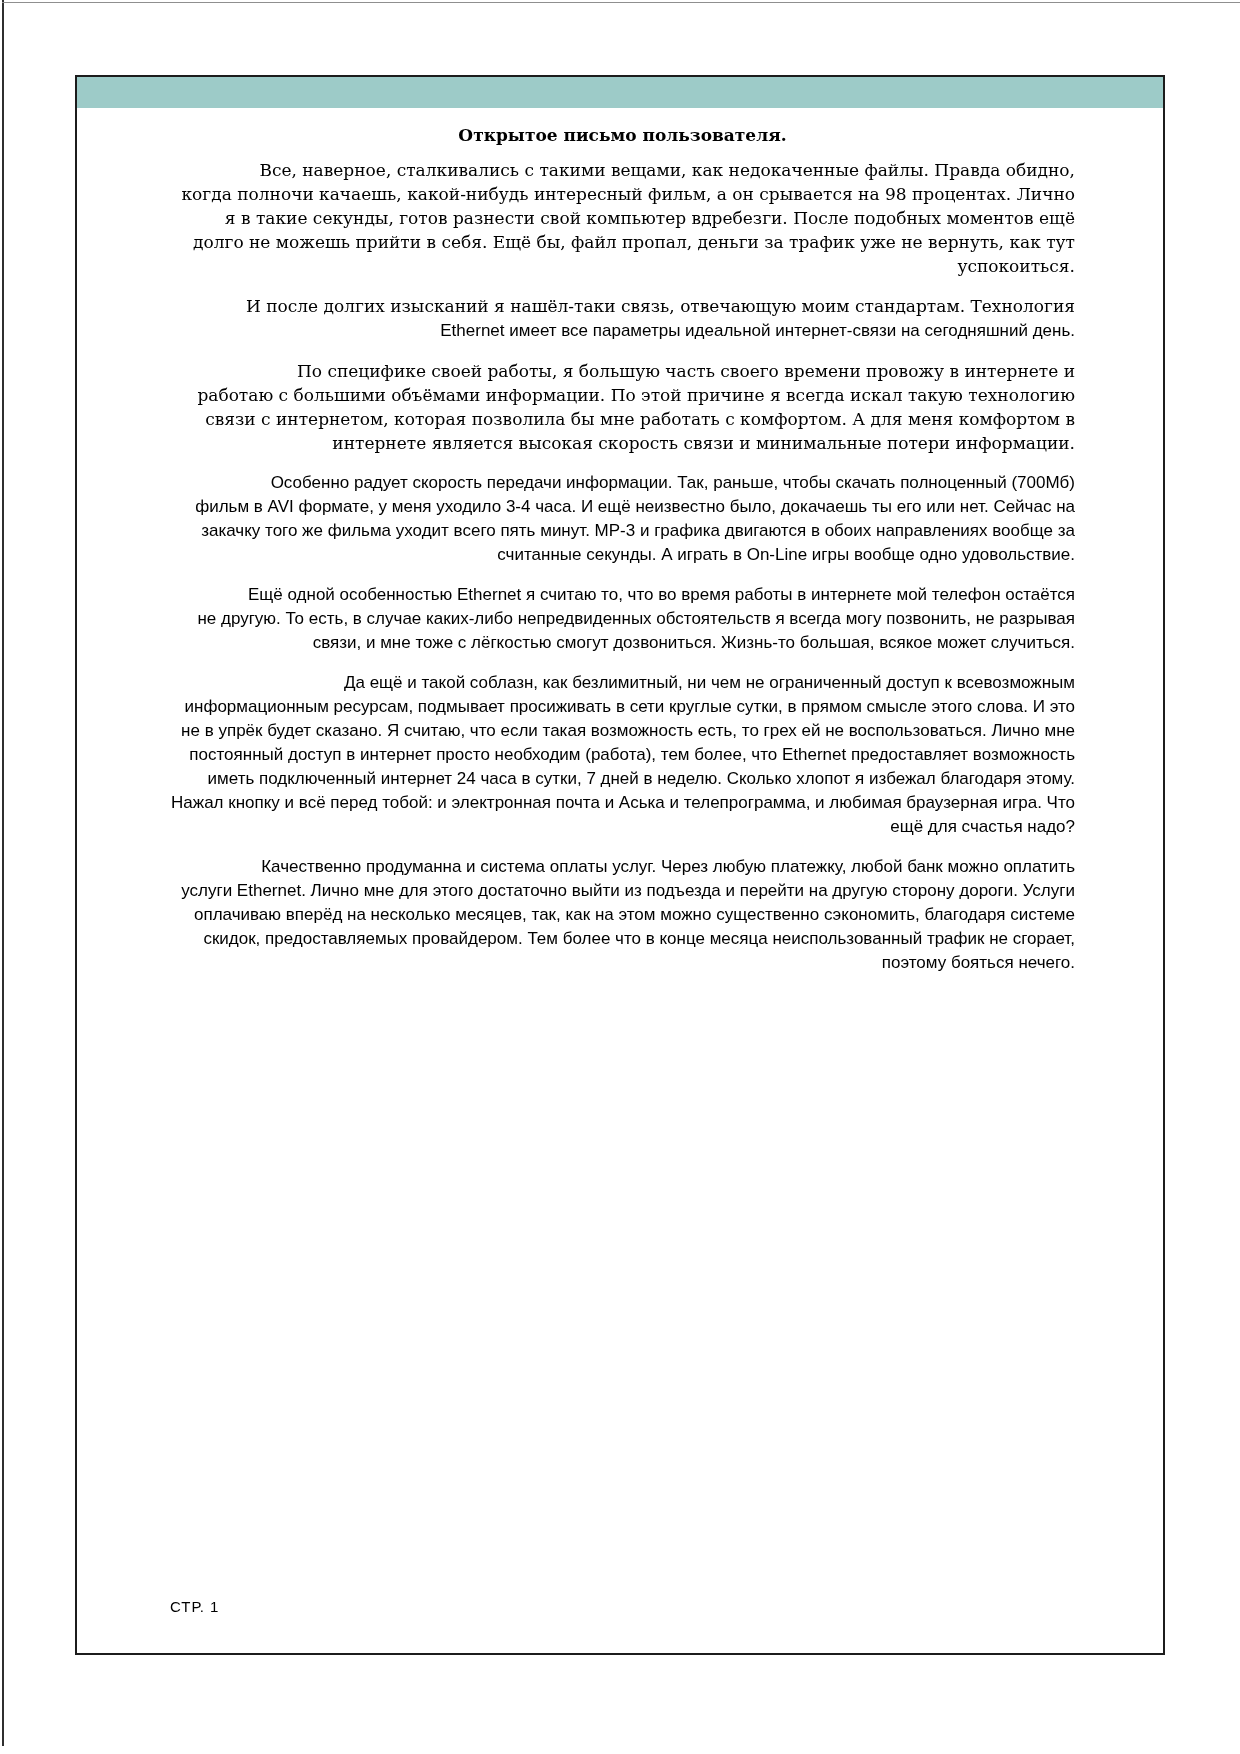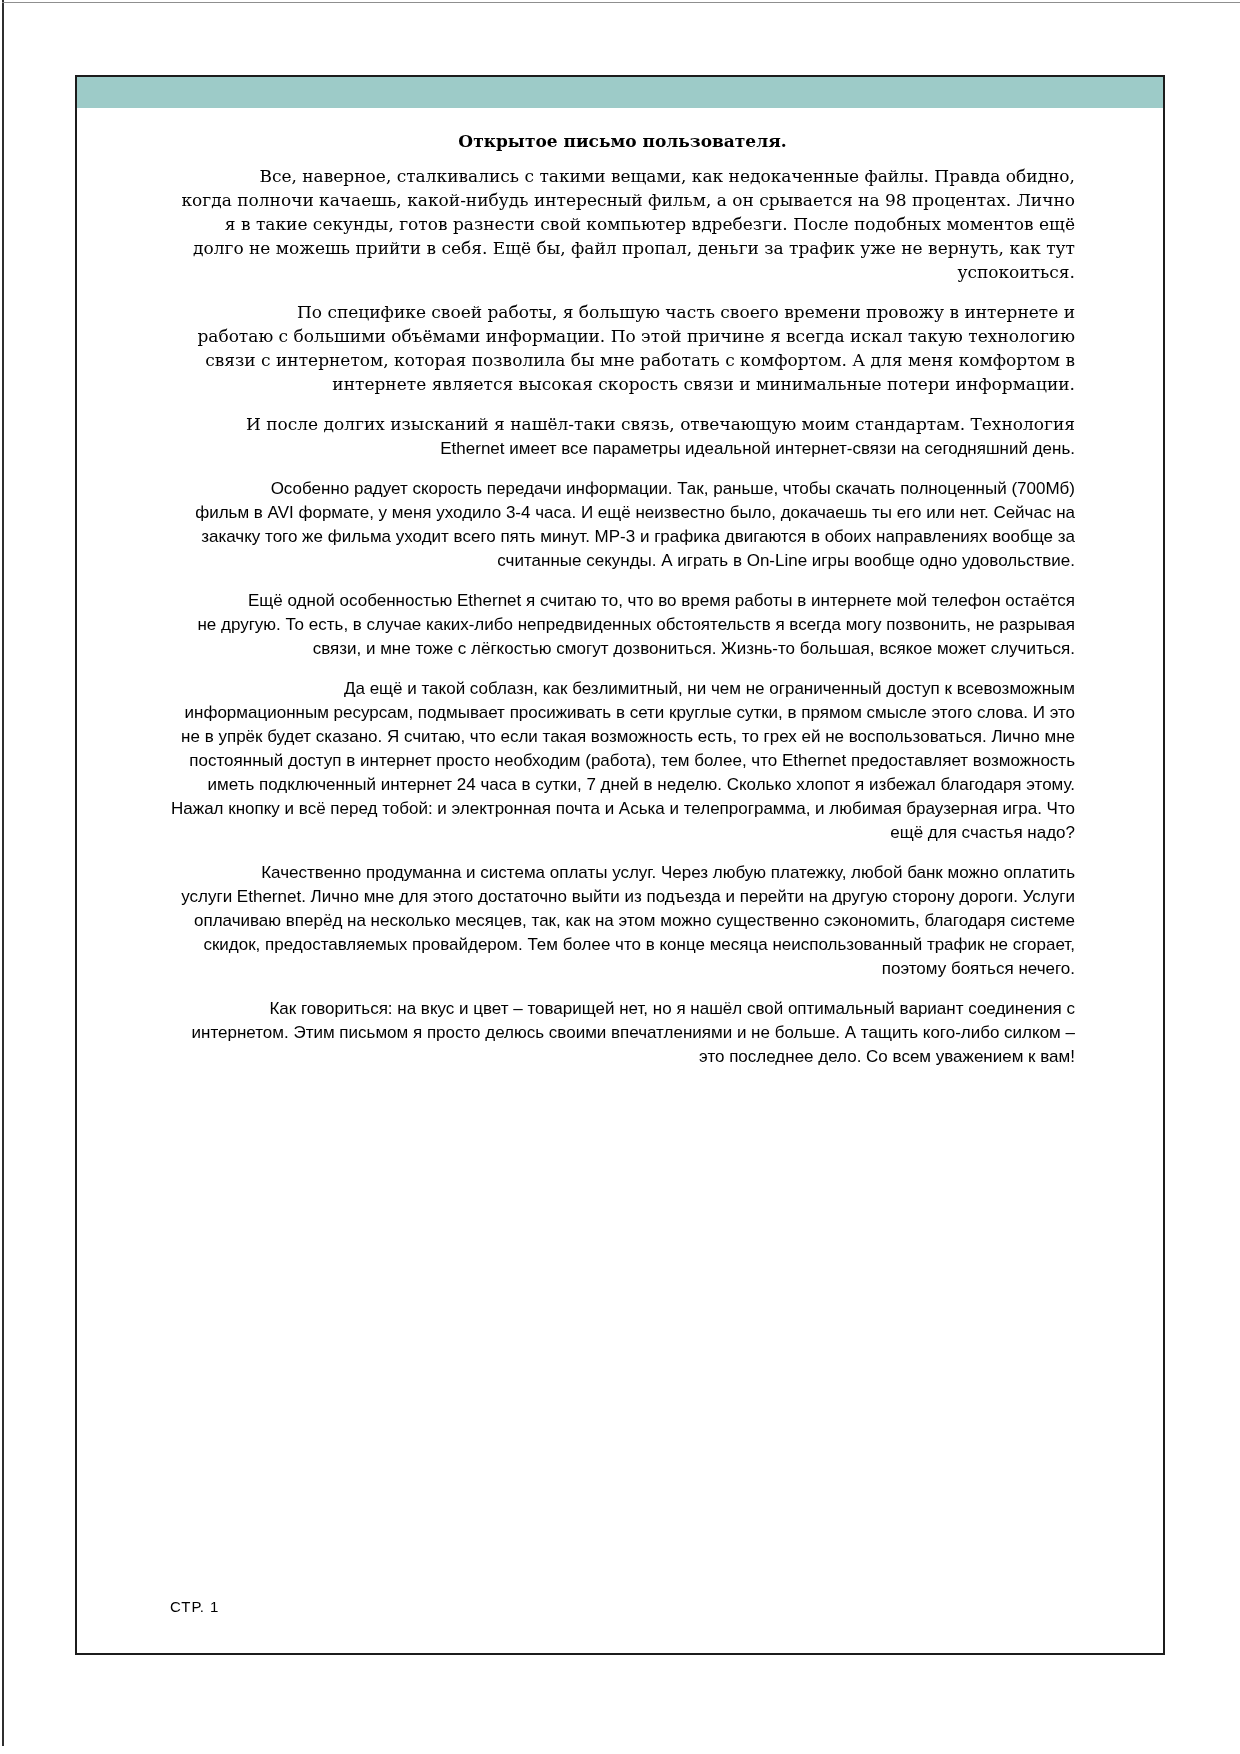--- a/index.html
+++ b/index.html
@@ -30,21 +30,21 @@
     border: 2px solid #1c1c1c;
     background: #ffffff;
     box-sizing: content-box;
   }
   .accent-bar {
     width: 100%;
     height: 31px;
     background: #9dcbc8;
   }
   .content {
-    padding: 22px 88px 0 93px;
+    padding: 16px 88px 0 93px;
     color: #000000;
   }
   .doc-title {
     text-align: center;
     font-family: "DejaVu Serif", serif;
     font-weight: bold;
     font-size: 17px;
     line-height: 22px;
     margin: 0 0 12px 0;
   }
@@ -74,29 +74,28 @@
 <div class="frame-top"></div>
 
 <div class="page">
   <div class="accent-bar"></div>
 
   <div class="content">
     <p class="doc-title">Открытое письмо пользователя.</p>
 
     <p class="para serif">Все, наверное, сталкивались с такими вещами, как недокаченные файлы. Правда обидно, когда полночи качаешь, какой-нибудь интересный фильм, а он срывается на 98 процентах. Лично я в такие секунды, готов разнести свой компьютер вдребезги. После подобных моментов ещё долго не можешь прийти в себя. Ещё бы, файл пропал, деньги за трафик уже не вернуть, как тут успокоиться.</p>
 
+    <p class="para"><span class="serif">И после долгих изысканий я нашёл-таки связь, отвечающую моим стандартам. Технология </span><span class="sans">Ethernet имеет все параметры идеальной  интернет-связи на сегодняшний день.</span></p>
+
     <p class="para serif">По специфике своей работы, я большую часть своего времени провожу в интернете и работаю с большими объёмами информации. По этой причине я всегда искал такую технологию связи с интернетом, которая позволила бы мне работать с комфортом. А для меня комфортом в интернете является высокая скорость связи и минимальные потери информации.</p>
-
-    <p class="para"><span class="serif">И после долгих изысканий я нашёл-таки связь, отвечающую моим стандартам. Технология </span><span class="sans">Ethernet имеет все параметры идеальной  интернет-связи на сегодняшний день.</span></p>
 
     <p class="para sans">Особенно радует скорость передачи информации. Так, раньше, чтобы скачать полноценный (700Мб) фильм в AVI формате, у меня уходило 3-4 часа. И ещё неизвестно было, докачаешь ты его или нет. Сейчас на закачку того же фильма уходит всего пять минут. МР-3 и графика двигаются в обоих направлениях вообще за считанные секунды. А играть в On-Line игры вообще одно удовольствие.</p>
 
     <p class="para sans">Ещё одной особенностью Ethernet я считаю то, что во время работы в интернете мой телефон остаётся не другую. То есть, в случае каких-либо непредвиденных обстоятельств я всегда могу позвонить, не разрывая связи, и мне тоже с лёгкостью смогут дозвониться. Жизнь-то большая, всякое может случиться.</p>
 
     <p class="para sans">Да ещё и такой соблазн, как безлимитный, ни чем не ограниченный доступ к всевозможным информационным ресурсам, подмывает просиживать в сети круглые сутки, в прямом смысле этого слова. И это не в упрёк будет сказано. Я считаю, что если такая возможность есть, то грех ей не воспользоваться. Лично мне постоянный доступ в интернет просто необходим (работа), тем более, что Ethernet предоставляет  возможность иметь подключенный интернет 24 часа в сутки, 7 дней в неделю. Сколько хлопот я избежал благодаря этому. Нажал кнопку и всё перед тобой: и электронная почта и Аська и телепрограмма, и любимая браузерная игра. Что ещё для счастья надо?</p>
 
     <p class="para sans">Качественно продуманна и система оплаты услуг. Через любую платежку, любой банк можно оплатить услуги Ethernet. Лично мне для этого достаточно выйти из подъезда и перейти на другую сторону дороги. Услуги оплачиваю вперёд на несколько месяцев, так, как на этом можно существенно сэкономить, благодаря системе скидок, предоставляемых провайдером. Тем более что в конце месяца неиспользованный трафик не сгорает, поэтому бояться нечего.</p>
 
-    <p class="para sans">Как говориться: на вкус и цвет – товарищей нет, но я нашёл свой оптимальный вариант соединения с интернетом. Этим письмом я просто делюсь своими впечатлениями и не больше. А тащить кого-либо силком – это последнее дело. Со всем уважением к вам!</p>
   </div>
 
   <div class="page-number">СТР. 1</div>
 </div>
 
 </body></html>

